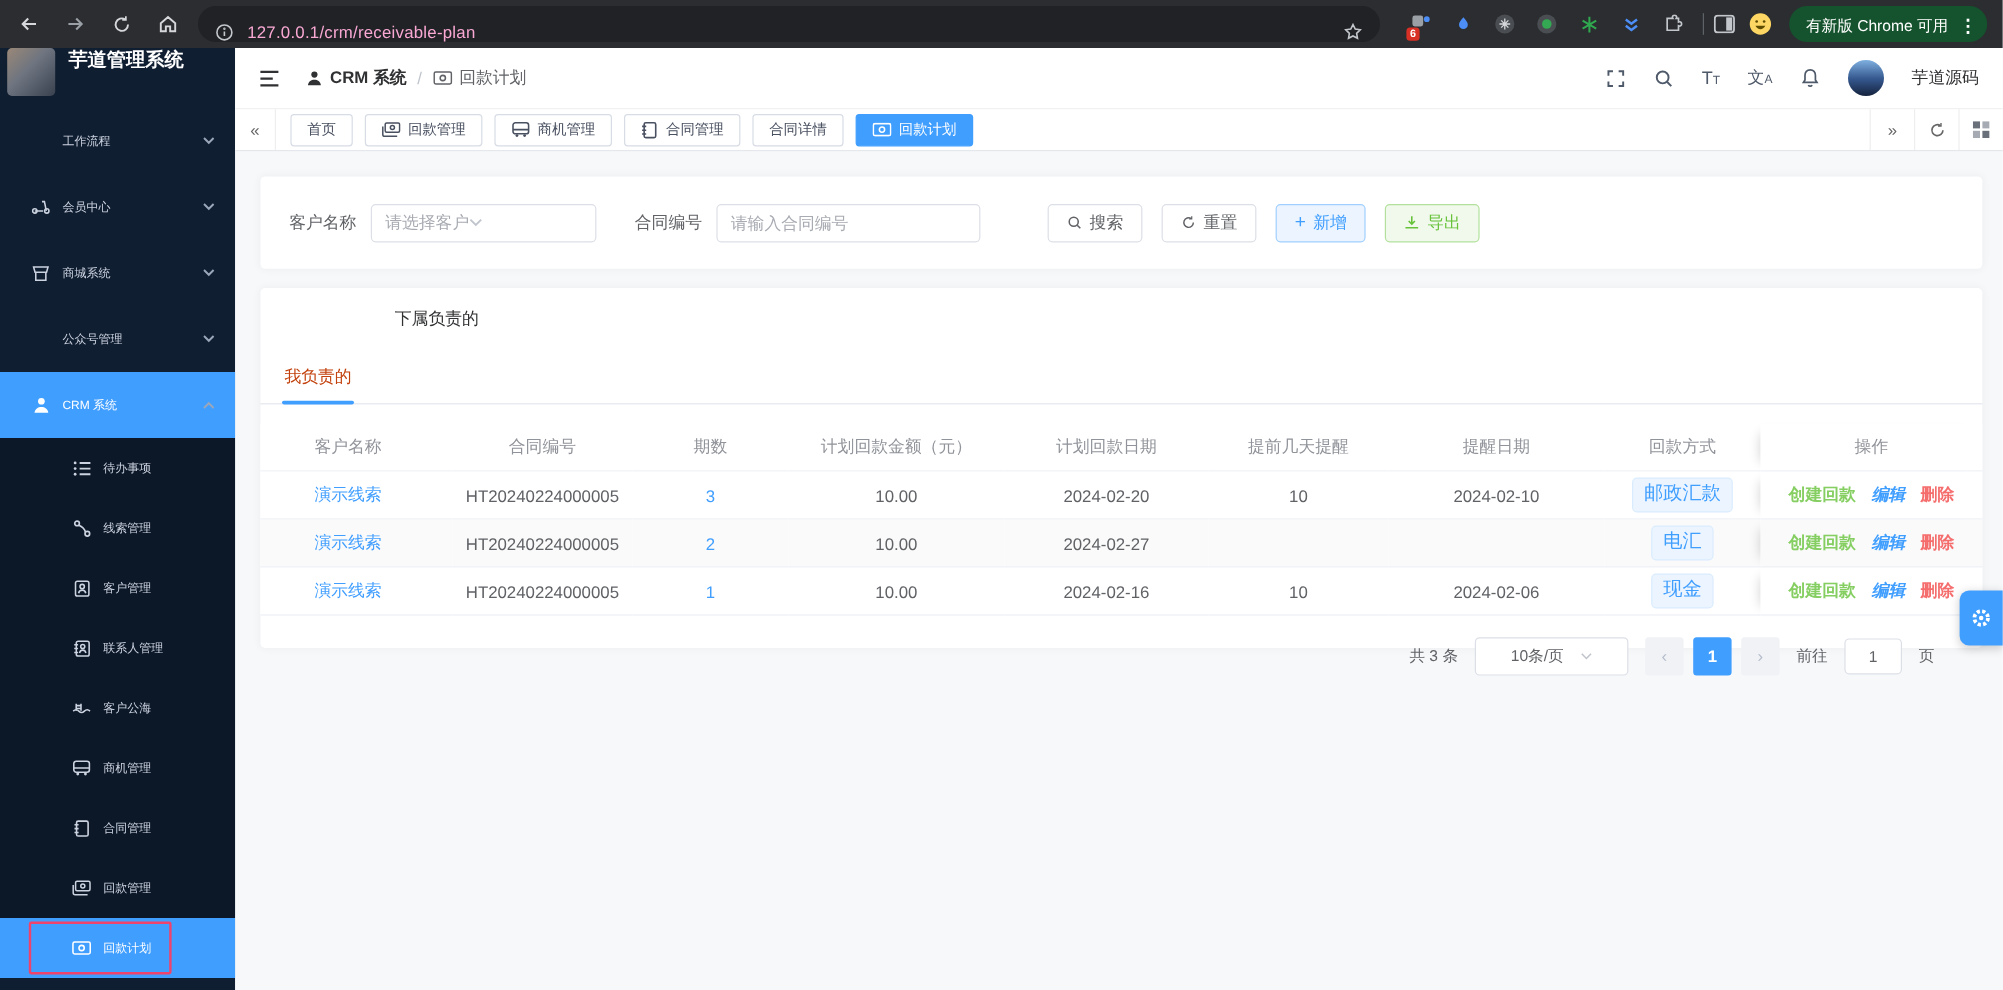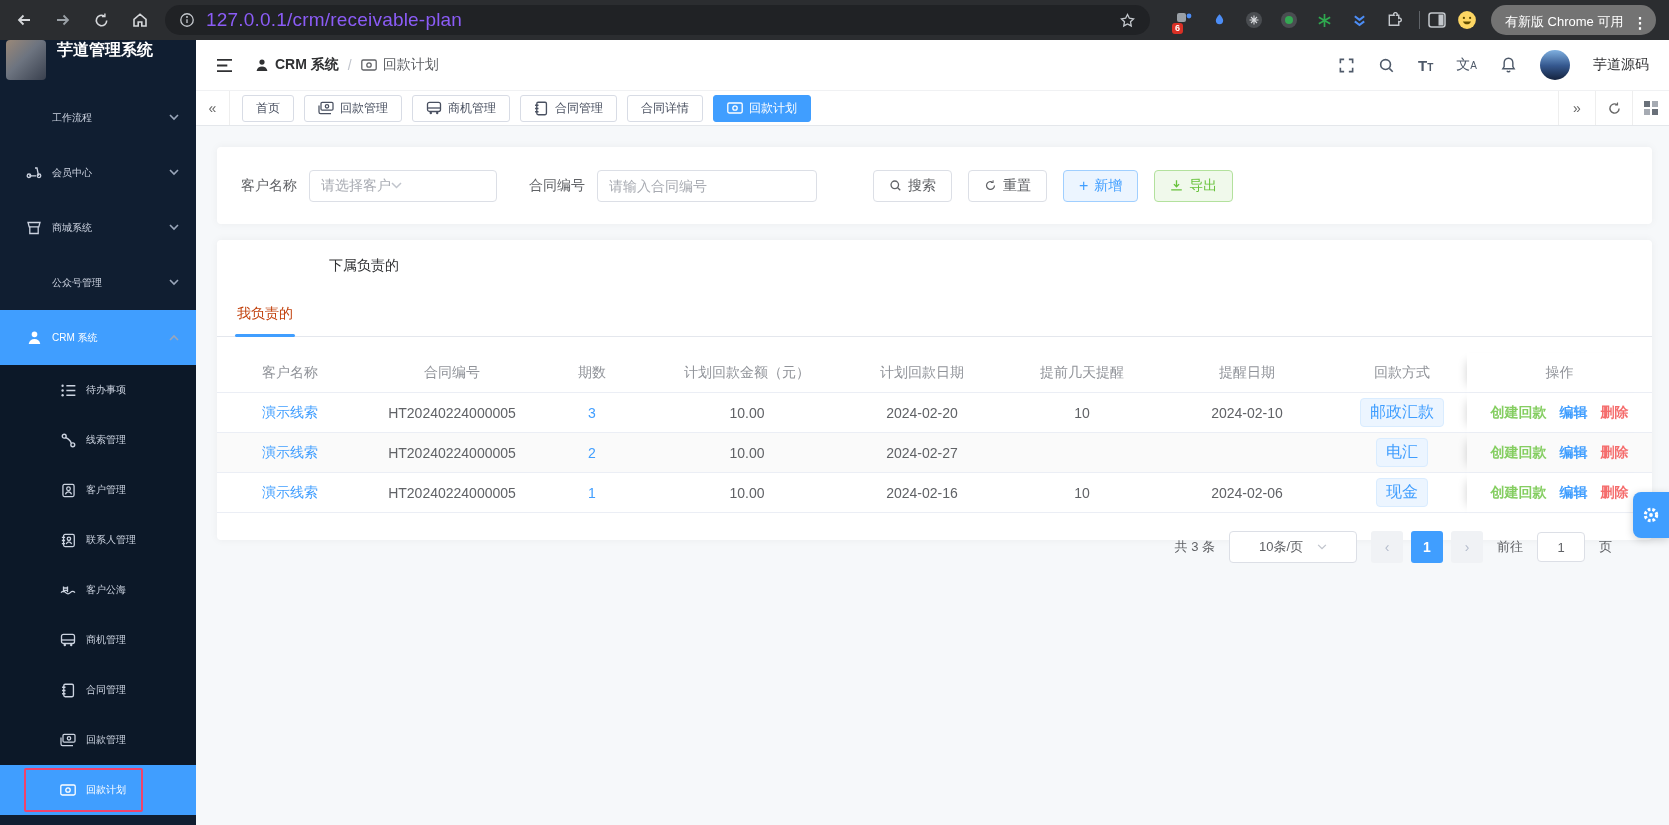--- a/index.html
+++ b/index.html
@@ -4,28 +4,28 @@
 <style>
   * { box-sizing: border-box; margin: 0; padding: 0; }
   html,body { width:1669px; height:825px; overflow:hidden; }
   body { font-family:"Liberation Sans", sans-serif; background:#fff; position:relative; }
   svg { display:block; }
 
   
   .chrome { position:absolute; top:0; left:0; width:1669px; height:40px; background:#2b2d30; display:flex; align-items:center; color:#d5d7da; }
   .navbtns { display:flex; align-items:center; gap:21px; padding:0 16px 0 15px; }
   .cicon { display:flex; align-items:center; justify-content:center; cursor:pointer; }
-  .omnibox { display:flex; align-items:center; height:30px; width:985px; background:#202225; border-radius:15px; padding:0 14px; gap:11px; color:#8b5cf6; font-size:19px; }
+  .omnibox { display:flex; align-items:flex-end; height:30px; width:985px; background:#202225; border-radius:15px; padding:0 14px; gap:11px; color:#f9a8d4; font-size:14px; }
   .omni-url { letter-spacing:.2px; }
   .omni-star { margin-left:auto; }
   .ext-row { display:flex; align-items:center; gap:15px; padding:0 8px 0 24px; }
   .ext { position:relative; width:20px; height:20px; display:flex; align-items:center; justify-content:center; cursor:pointer; }
   .ext-badge { position:absolute; left:-2px; bottom:-4px; background:#d93025; color:#fff; font-size:9px; line-height:11px; padding:0 3px; border-radius:3px; font-weight:bold; }
   .chrome-divider { width:1px; height:18px; background:#5f6368; margin:0 7px; }
-  .update-pill { display:flex; align-items:center; gap:9px; background:#737373; color:#fff; height:30px; border-radius:15px; padding:4px 9px 0 14px; font-size:13px; margin-left:14px; white-space:nowrap; cursor:pointer;justify-content:center; }
+  .update-pill { display:flex; align-items:center; gap:9px; background:#14532d; color:#fff; height:30px; border-radius:15px; padding:4px 9px 0 14px; font-size:13px; margin-left:14px; white-space:nowrap; cursor:pointer;justify-content:center; }
   .kebab { font-size:15px; font-weight:bold; letter-spacing:0; line-height:1; }
 
   
   .sidebar { position:absolute; top:40px; left:0; width:196px; height:785px; background:#101e31; }
   .logo-row { height:50px; display:flex; align-items:flex-start; gap:11px; padding-left:6px; }
   .logo-img { width:40px; height:40px; border-radius:4px; background:linear-gradient(135deg,#9a8878 0%,#6d7480 45%,#39404e 100%); }
   .logo-title { color:#fff; font-size:16px; font-weight:bold; }
   .menu-item { position:relative; display:flex; align-items:center; height:55px; color:#ccd3e0; font-size:10px; cursor:pointer; padding-left:26px; gap:10px; }
   .menu-item.sub { height:50px; background:#0c1828; padding-left:60px; }
   .menu-item.active { background:#409eff; color:#fff; }
@@ -37,21 +37,21 @@
 
   
   .main { position:absolute; top:40px; left:196px; width:1473px; height:785px; background:#f6f8fa; }
   .topbar { height:50px; background:#fff; display:flex; align-items:center; padding:0 20px; color:#4e5969; }
   .breadcrumb { display:flex; align-items:center; gap:9px; margin-left:22px; font-size:14px; }
   .crumb { display:flex; align-items:center; gap:6px; }
   .crumb-root { font-weight:bold; color:#303133; }
   .crumb-sep { color:#c0c4cc; }
   .crumb-cur { color:#606266; }
   .topbar-right { margin-left:auto; display:flex; align-items:center; gap:23px; }
-  .tt-glyph { font-size:15px; font-weight:700; color:#4e5969; }
+  .tt-glyph { font-size:15px; font-weight:400; color:#4e5969; }
   .tt-glyph small, .lang-glyph small { font-size:10px; }
   .lang-glyph { font-size:14px; color:#4e5969; }
   .avatar { width:30px; height:30px; border-radius:50%; background:linear-gradient(180deg,#7fb0e0 0%,#35588f 52%,#15233e 100%); }
   .username { font-size:14px; color:#303133; }
 
   .tagbar { height:36px; background:#fff; border-top:1px solid #f0f1f3; border-bottom:1px solid #e4e7eb; display:flex; align-items:stretch; }
   .tag-arrow { width:34px; display:flex; align-items:center; justify-content:center; color:#666; font-size:14px; cursor:pointer; }
   .tag-arrow.left { border-right:1px solid #eee; }
   .tags { display:flex; align-items:center; gap:10px; padding:0 12px; flex:1; }
   .tag-tab { display:flex; align-items:center; gap:6px; height:27px; padding:0 13px; border:1px solid #d8dce5; border-radius:3px; background:#fff; font-size:12px; color:#495060; cursor:pointer; white-space:nowrap; }
@@ -93,21 +93,21 @@
   .col-amount { width:180px; }
   .col-plandate { width:170px; }
   .col-reminddays { width:150px; }
   .col-reminddate { width:180px; }
   .col-method { width:130px; }
   .col-actions { width:185px; gap:13px; box-shadow:-8px 0 10px -8px rgba(0,0,0,.18); }
   .link { color:#409eff; font-weight:500; cursor:pointer; }
   .tag-pill { background:#ecf5ff; border:1px solid #d9ecff; color:#409eff; font-size:16px; padding:2px 9px; border-radius:4px; line-height:1.4; }
   .act { font-size:14px; font-weight:600; cursor:pointer; white-space:nowrap; }
   .act.green { color:#85ce61; }
-  .act.blue { color:#409eff; }
+  .act.blue { color:#409eff;font-style:italic; }
   .act.red { color:#f56c6c; }
 
   .pager { display:flex; align-items:center; justify-content:flex-end; gap:14px; margin-top:18px; padding-right:40px; font-size:13px; color:#606266; }
   .psize { width:128px; height:32px; border:1px solid #dcdfe6; border-radius:4px; display:flex; align-items:center; justify-content:center; gap:14px; cursor:pointer; background:#fff; }
   .pgroup { display:flex; align-items:center; gap:8px; }
   .pbtn { width:32px; height:32px; border-radius:3px; background:#f0f2f5; color:#b4bccc; display:flex; align-items:center; justify-content:center; font-size:14px; cursor:pointer; }
   .pbtn.current { background:#409eff; color:#fff; font-weight:bold; }
   .goto-input { width:48px; height:30px; border:1px solid #dcdfe6; border-radius:4px; text-align:center; font-size:13px; color:#606266; outline:none; font-family:inherit; }
 
   .gear-float { position:absolute; right:0; top:366px; width:36px; height:46px; background:#409eff; border-radius:8px 0 0 8px; display:flex; align-items:center; justify-content:center; box-shadow:0 2px 8px rgba(0,0,0,.18); cursor:pointer; }

